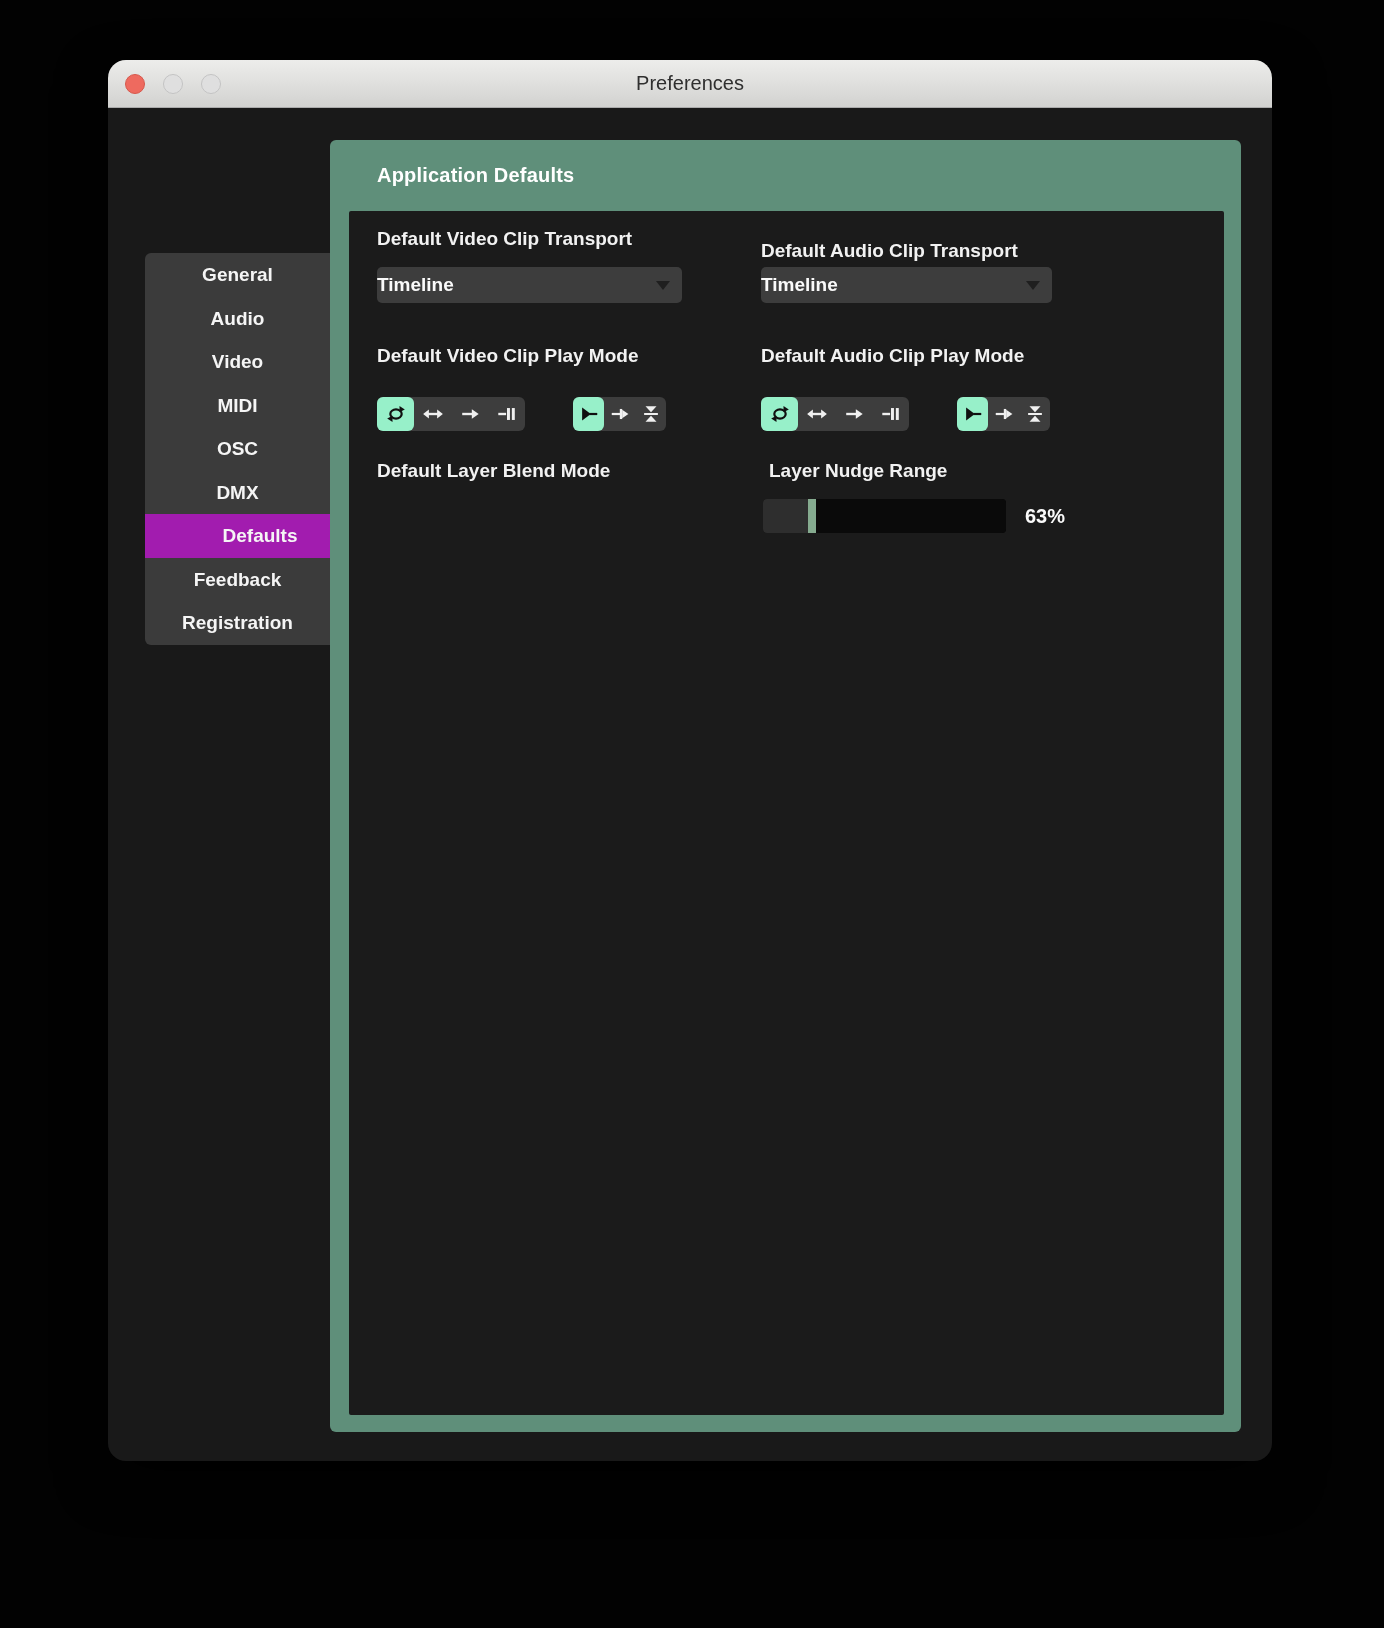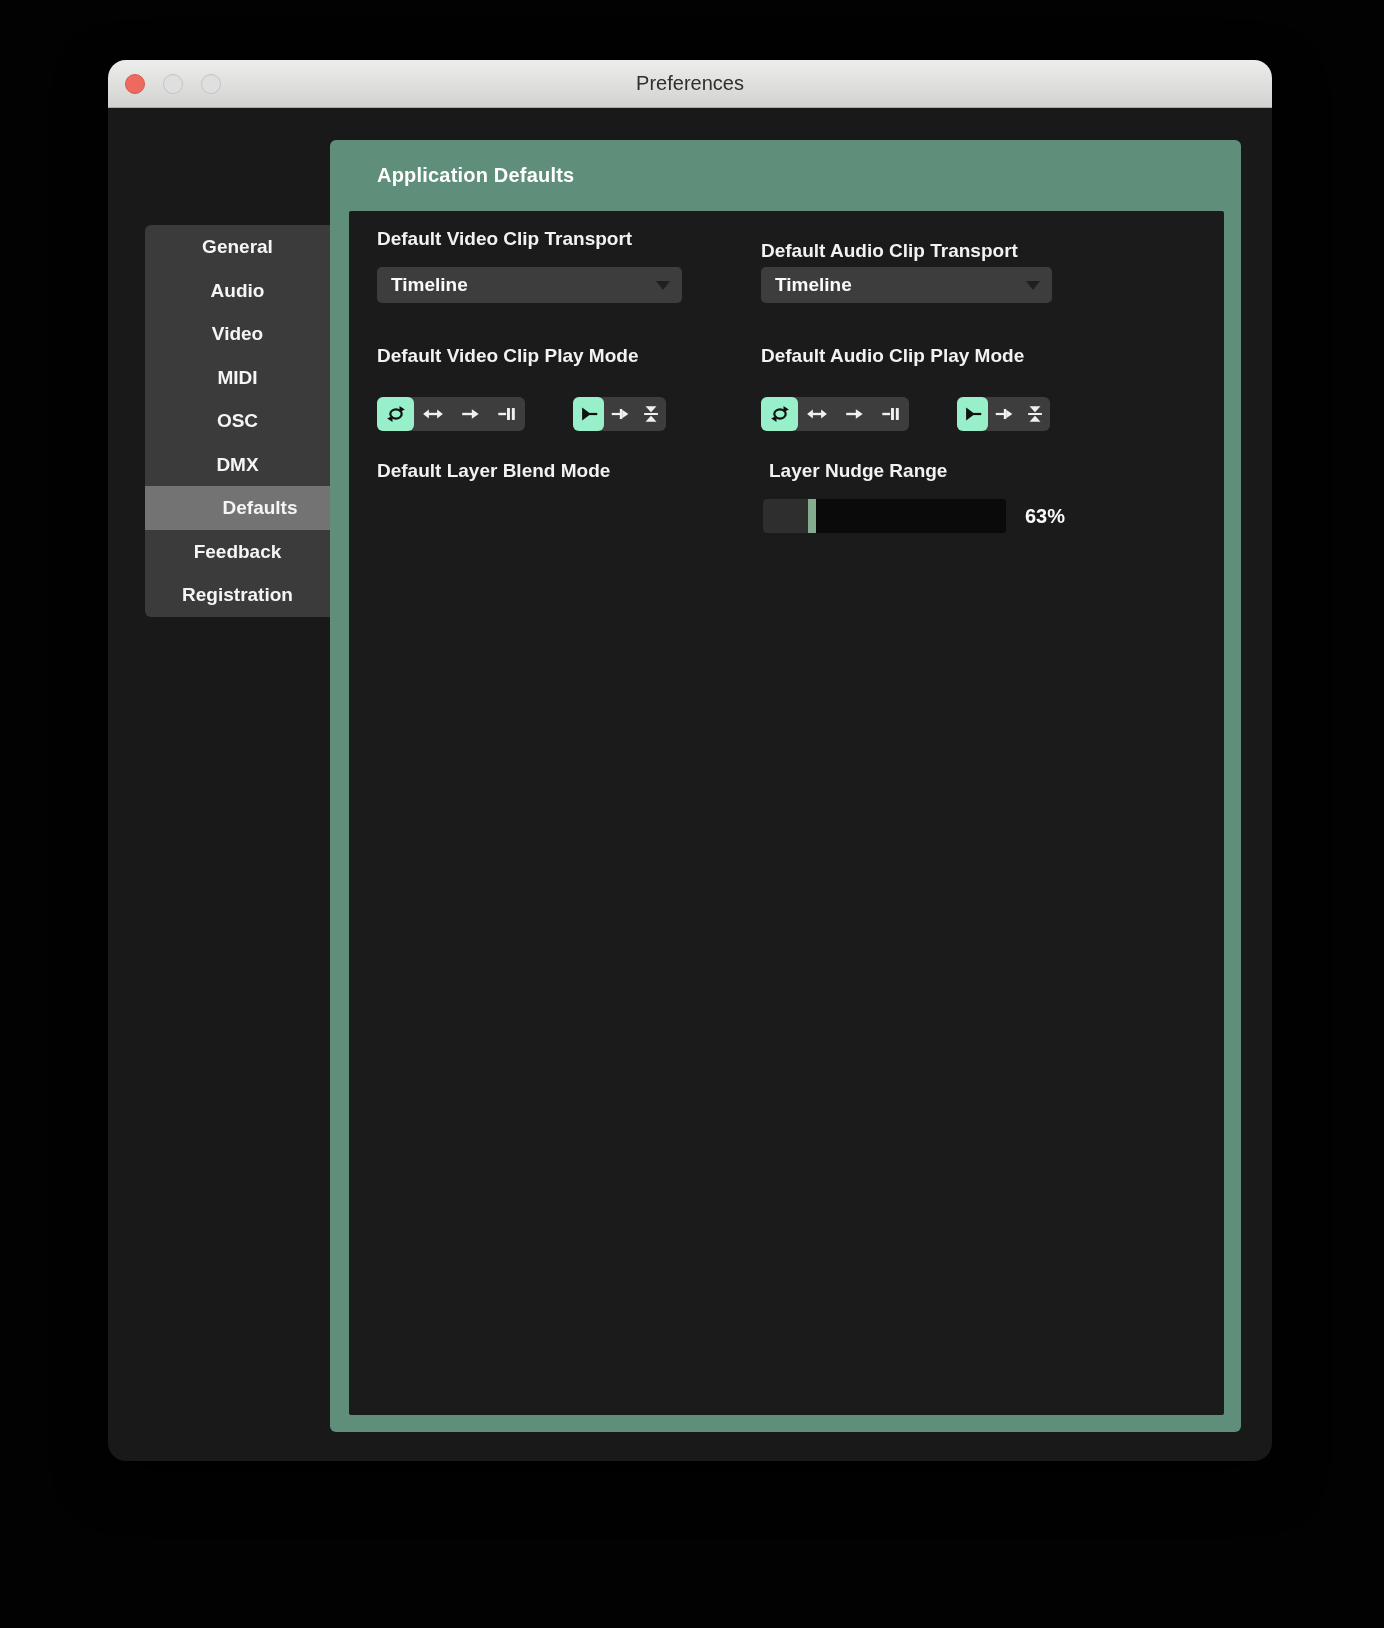--- a/index.html
+++ b/index.html
@@ -28,23 +28,23 @@
   .t-min{left:55px;background:#dfdfdf;border:1px solid #c3c3c3;}
   .t-zoom{left:93px;background:#dfdfdf;border:1px solid #c3c3c3;}
 
   
   .sidebar{position:absolute;left:37px;top:165px;width:185px;}
   .side-item{
     height:43.5px;line-height:43.5px;text-align:center;
     background:#3b3b3b;color:#f5f5f5;font-size:19px;font-weight:700;
     cursor:default;
   }
-  .side-item.first{border-top-left-radius:6px;}
+  .side-item.first{border-top-left-radius:6px;margin-top:28px;}
   .side-item.last{border-bottom-left-radius:6px;}
-  .side-item.selected{background:#737373;padding-left:45px;}
+  .side-item.selected{background:#a21caf;padding-left:45px;}
 
   
   .panel{
     position:absolute;left:222px;top:80px;width:911px;height:1292px;
     background:#5f8f7a;border-radius:6px;
   }
   .panel-title{
     position:absolute;left:47px;top:24px;
     color:#ffffff;font-size:20px;font-weight:700;letter-spacing:.2px;
   }
@@ -52,21 +52,21 @@
     position:absolute;left:19px;top:71px;width:875px;height:1204px;
     background:#1b1b1b;border-radius:2px;
   }
 
   
   .flabel{
     position:absolute;color:#f2f2f2;font-size:19px;font-weight:700;white-space:nowrap;
   }
   .dropdown{
     position:absolute;height:36px;background:#3d3d3d;border-radius:5px;
-    display:flex;align-items:center;box-sizing:border-box;padding-left:14px;
+    display:flex;align-items:center;box-sizing:border-box;padding-left:0;
     color:#fafafa;font-size:19px;font-weight:700;cursor:default;
   }
   .dd-arrow{
     position:absolute;right:12px;top:14px;width:0;height:0;
     border-left:7px solid transparent;border-right:7px solid transparent;
     border-top:9px solid #1f1f1f;
   }
 
   .pm-group{
     position:absolute;height:34px;background:#3d3d3d;border-radius:6px;

